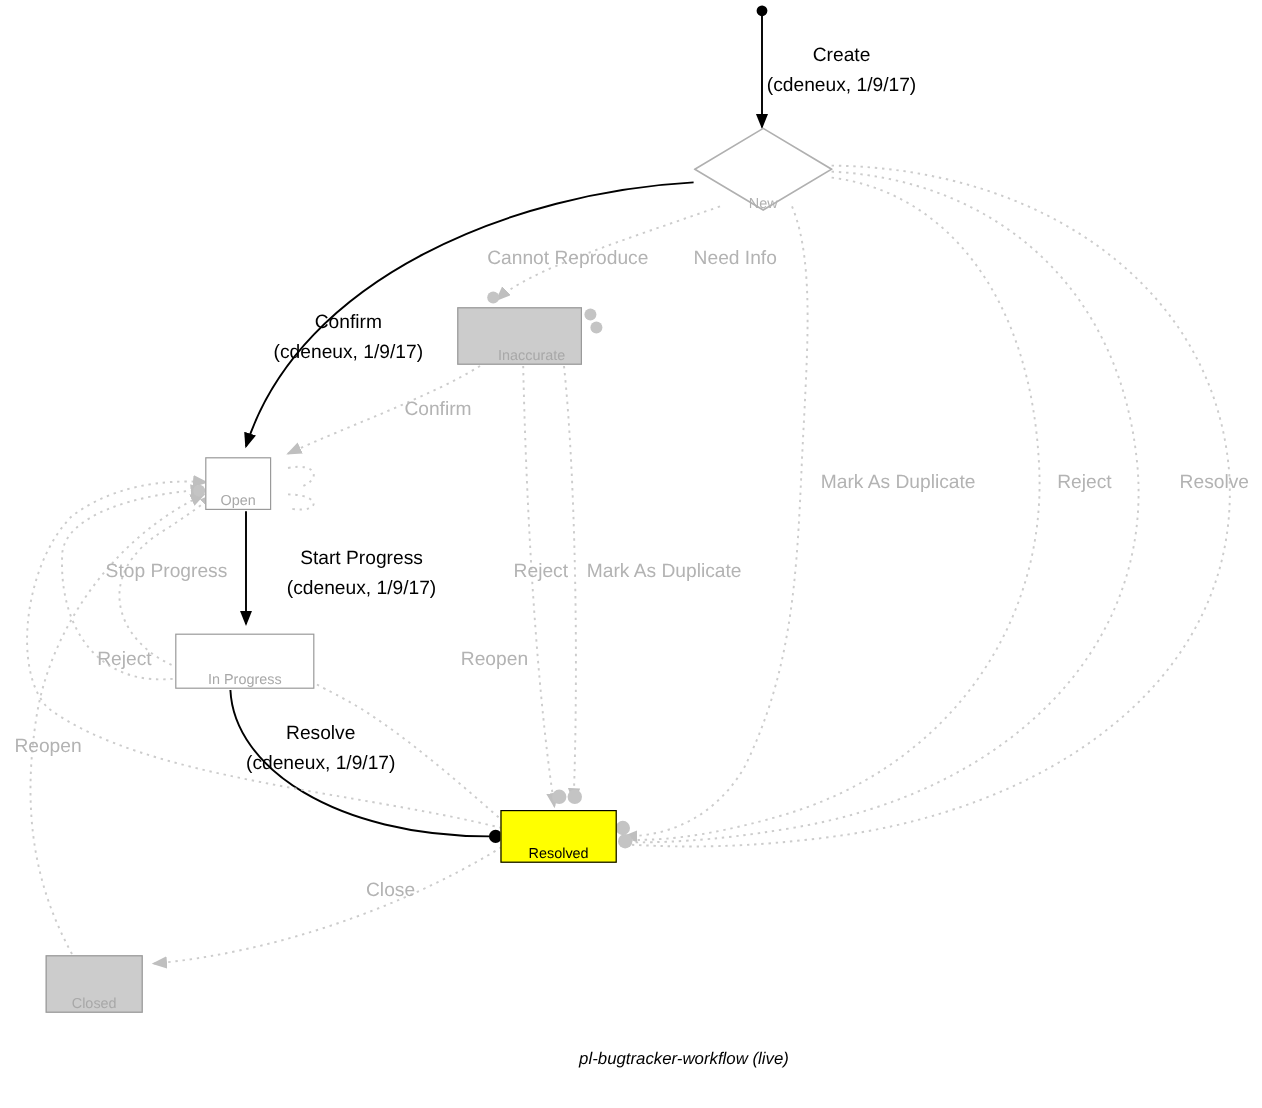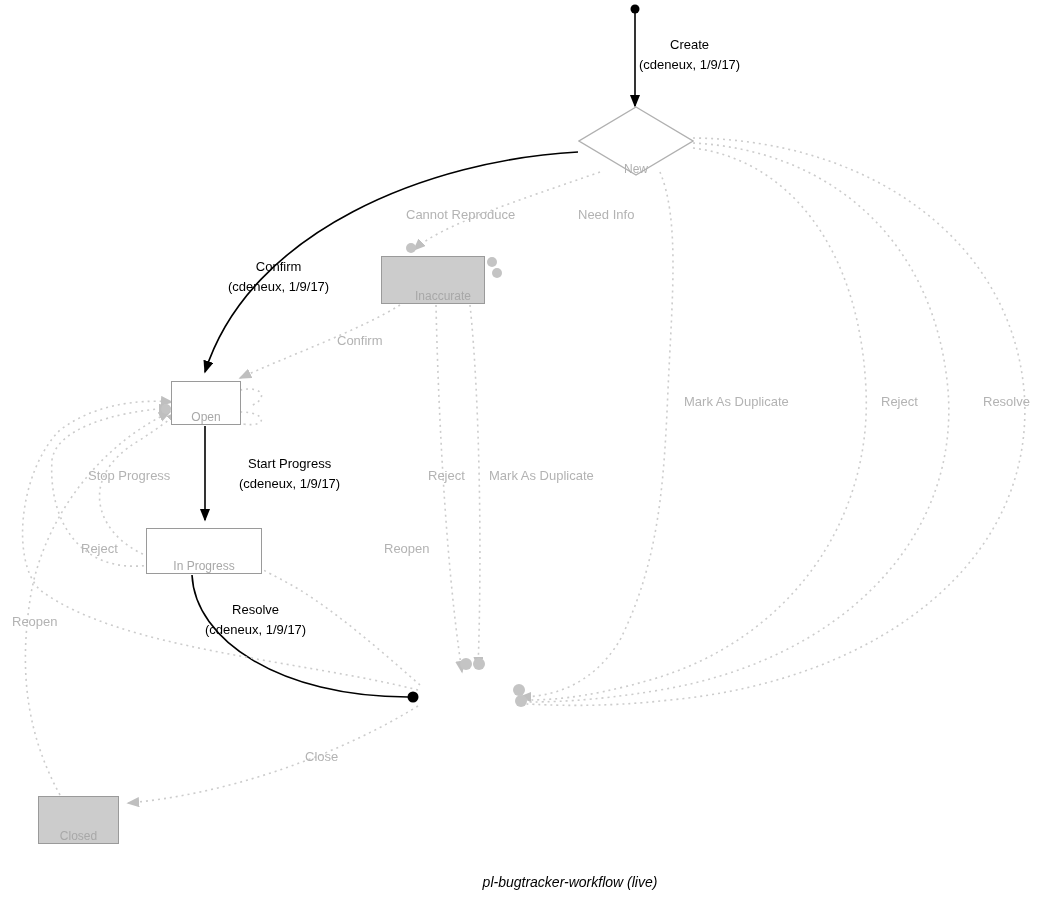--- a/index.html
+++ b/index.html
@@ -58,21 +58,21 @@
     background: transparent;
     border: none;
   }
   .diamond-shape {
     position: absolute;
     left: 0;
     top: 0;
   }
   .label {
     position: absolute;
-    font-size: 13px;
+    font-size: 16px;
     white-space: nowrap;
   }
   .label.active {
     color: #000000;
   }
   .label.dim {
     color: #b3b3b3;
   }
   .label.two-line {
     line-height: 1.55;
@@ -168,28 +168,31 @@
     <svg class="diamond-shape" width="116" height="70" viewBox="0 0 116 70" xmlns="http://www.w3.org/2000/svg">
       <polygon points="58,1 115,35 58,69 1,35" fill="#ffffff" stroke="#b0b0b0" stroke-width="1.4"></polygon>
     </svg>
     <span style="position:relative;">New</span>
   </div>
 
   <div class="node rect grey" style="left:381px; top:256px; width:104px; height:48px;padding-left:20px;">
     <span>Inaccurate</span>
   </div>
 
-  <div class="node rect dim" style="left:171px; top:381px; width:70px; height:44px;">
+  <div class="node rect dim" style="left:171px; top:381px; width:55px; height:44px;">
     <span>Open</span>
   </div>
 
   <div class="node rect dim" style="left:146px; top:528px; width:116px; height:46px;">
     <span>In Progress</span>
   </div>
 
+  <div class="node rect active" style="left:417px; top:675px; width:97px; height:44px;">
+    <span>Resolved</span>
+  </div>
 
   <div class="node rect grey" style="left:38px; top:796px; width:81px; height:48px;">
     <span>Closed</span>
   </div>
 
   <div class="label active two-line" style="left:639px; top:35px;">
     <div>Create</div>
     <div>(cdeneux, 1/9/17)</div>
   </div>
 
@@ -225,19 +228,19 @@
   <div class="label dim" style="left:428px; top:468px;">Reject</div>
 
   <div class="label dim" style="left:489px; top:468px;">Mark As Duplicate</div>
 
   <div class="label dim" style="left:81px; top:541px;">Reject</div>
 
   <div class="label dim" style="left:384px; top:541px;">Reopen</div>
 
   <div class="label dim" style="left:12px; top:614px;">Reopen</div>
 
-  <div class="label dim" style="left:305px; top:749px;">Close</div>
+  <div class="label dim" style="left:305px; top:734px;">Close</div>
 
   <div class="footer" style="top:872px;padding-left:44px;">
     <div>pl-bugtracker-workflow (live)</div>
   </div>
 
 </div>
 
 </body></html>

